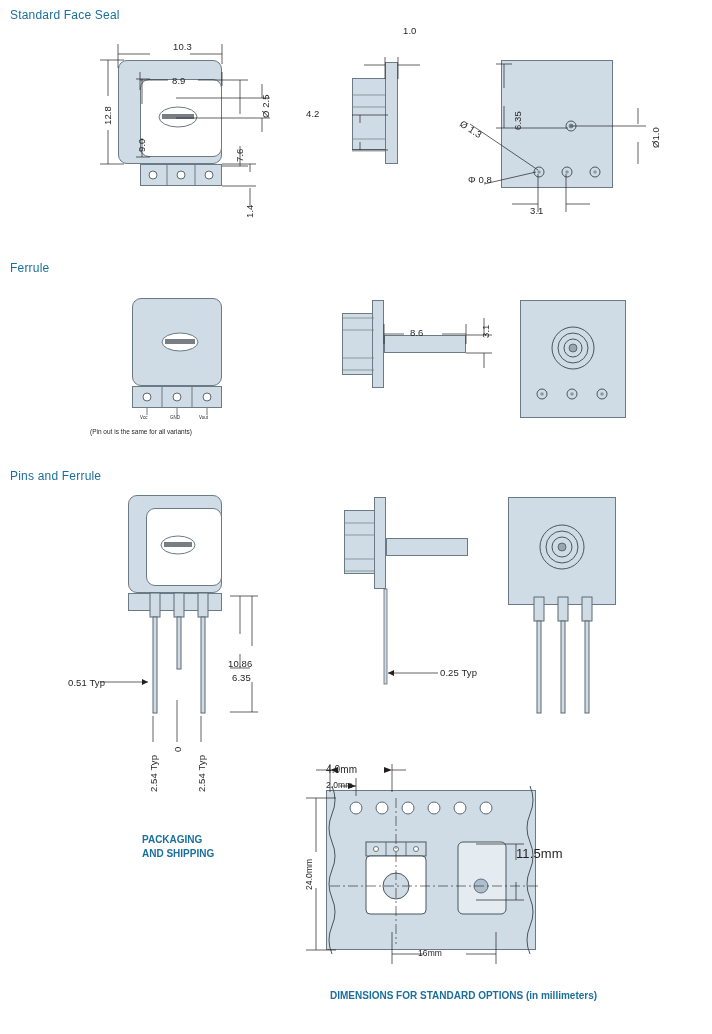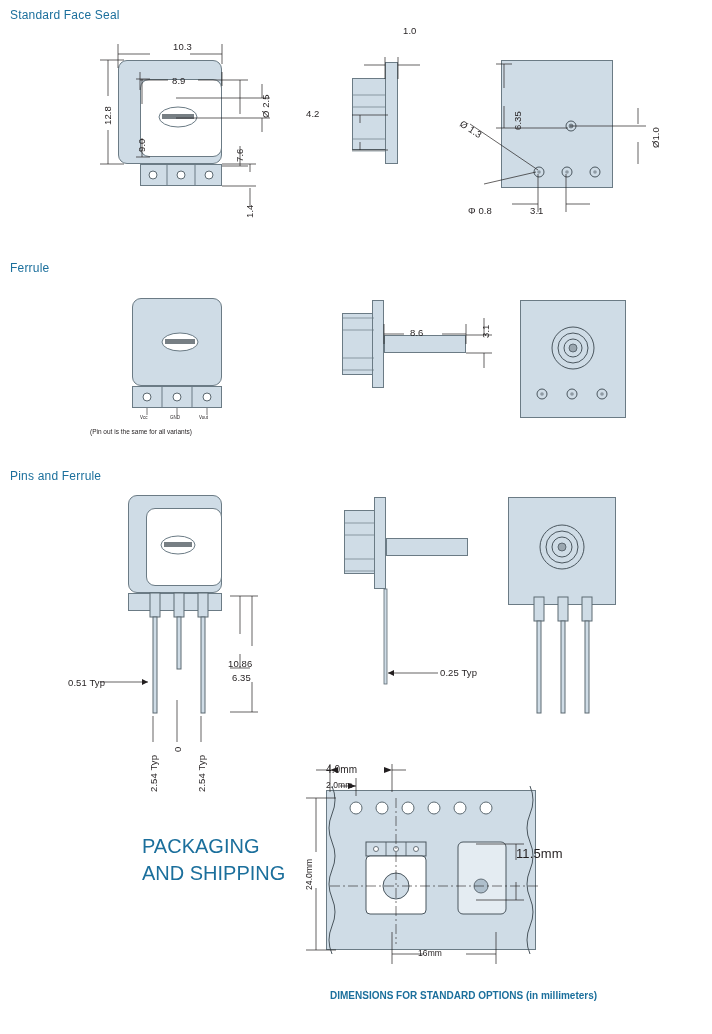--- a/index.html
+++ b/index.html
@@ -33,22 +33,22 @@
     white-space:nowrap;
   }
   .pinlbl {
     position:absolute;
     font-size:4.5px;
     color:#231f20;
     white-space:nowrap;
   }
   .pkg-title {
     position:absolute;
-    font-size:20px;
-    font-weight:normal;
+    font-size:10px;
+    font-weight:bold;
     color:#1b6f9c;
     line-height:1.35;
     white-space:nowrap;
   }
   .footer {
     position:absolute;
     font-size:10px;
     font-weight:bold;
     color:#1b6f9c;
     white-space:nowrap;
@@ -199,21 +199,21 @@
 
       <line x1="88" y1="128" x2="88" y2="166"></line>
       <line x1="116" y1="128" x2="116" y2="166"></line>
       <line x1="62" y1="158" x2="88" y2="158"></line>
       <line x1="116" y1="158" x2="140" y2="158"></line>
     </g>
   </svg>
   <div class="dim vert" style="left:512px; top:130px;">6.35</div>
   <div class="dim vert" style="left:650px; top:148px;">Ø1.0</div>
   <div class="dim" style="left:464px; top:118px; transform:rotate(33deg); transform-origin:left top;">Ø 1.3</div>
-  <div class="dim" style="left:468px; top:174px;margin-top:31px;">Φ 0.8</div>
+  <div class="dim" style="left:468px; top:174px;">Φ 0.8</div>
   <div class="dim" style="left:530px; top:205px;">3.1</div>
 </div>
 
 <div>
   <div class="body-face r" style="left:132px; top:298px; width:90px; height:88px;"></div>
   <svg style="left:132px; top:298px; width:92px; height:92px;">
     <ellipse cx="48" cy="44" rx="18" ry="9" fill="#ffffff" stroke="#6b7b85" stroke-width="1"></ellipse>
     <rect x="33" y="41" width="30" height="5" fill="#777f84"></rect>
   </svg>
   <div class="body-face" style="left:132px; top:386px; width:90px; height:22px;"></div>

